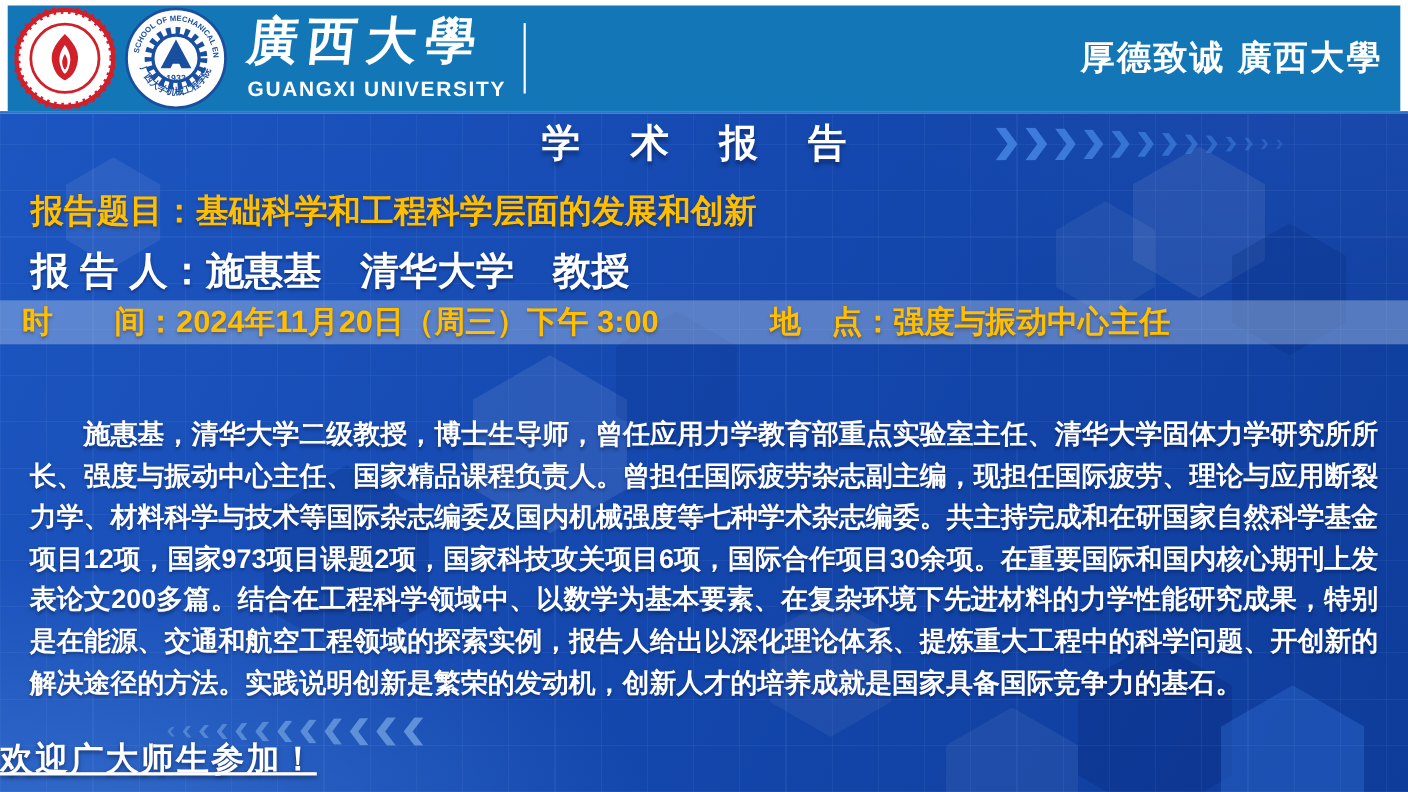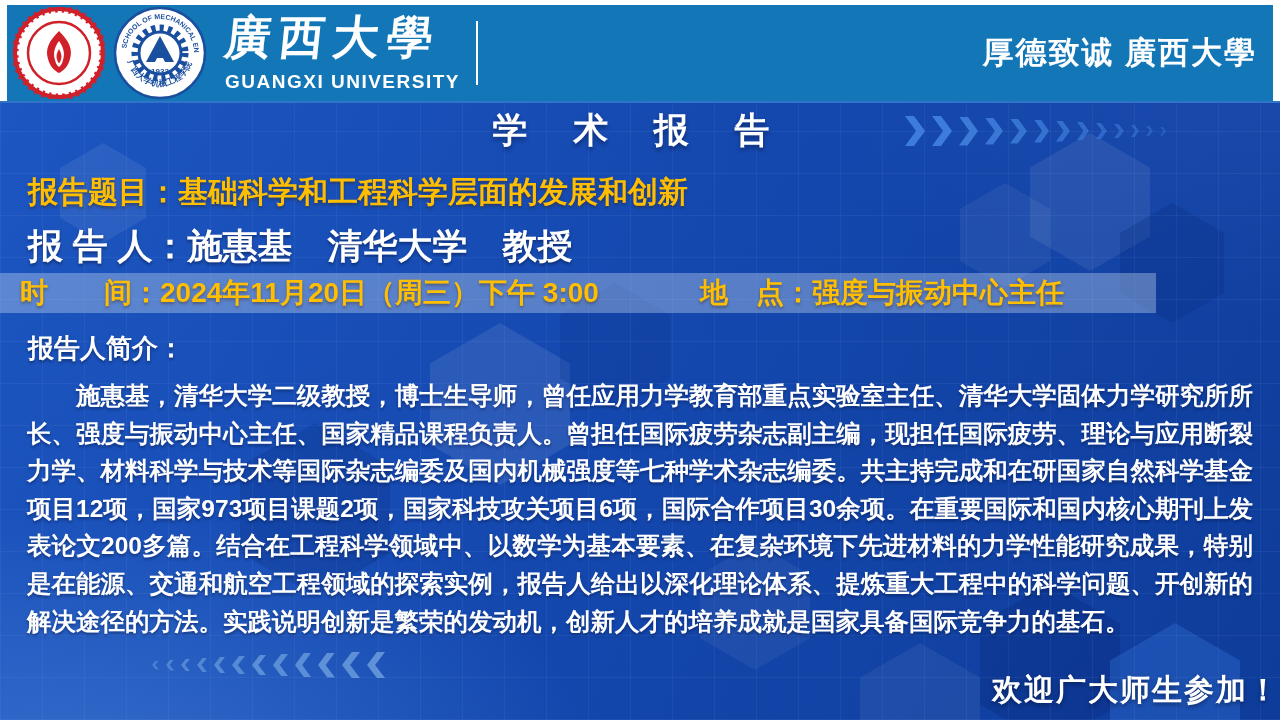--- a/index.html
+++ b/index.html
@@ -83,39 +83,39 @@
   .bottom-chevrons span:nth-child(10){width:17px;height:25px;opacity:.65}
   .bottom-chevrons span:nth-child(11){width:18px;height:26px;opacity:.65}
   .bottom-chevrons span:nth-child(12){width:18px;height:26px;opacity:.68}
 
   .line { position:absolute; left:28px; right:28px; font-weight:bold; white-space:nowrap; }
   .topic-line { top:69px; font-size:30px; color:#ffbf00;
                 text-shadow:0 2px 3px rgba(60,30,0,0.45); }
   .speaker-line { top:120px; font-size:35px; color:#fff;
                 text-shadow:0 2px 3px rgba(0,10,40,0.45); }
 
-  .band { position:absolute; left:0; top:170px; width:1156px; height:40px;
+  .band { position:absolute; left:0; top:170px; width:1280px; height:40px;
           background:rgba(198,215,238,0.38); display:flex; align-items:center;
           font-size:28px; font-weight:bold; color:#ffbf00;
           text-shadow:0 2px 3px rgba(60,30,0,0.4); white-space:nowrap; }
   .band .time-group { margin-left:20px; }
   .band .loc-group { position:absolute; left:700px; }
 
   .bio-label { position:absolute; left:28px; top:228px; color:#fff;
                font-size:26px; font-weight:bold;
                text-shadow:0 2px 3px rgba(0,10,40,0.45); }
 
   .bio { position:absolute; left:27px; right:27px; top:274px; color:#fff;
          font-size:24.5px; font-weight:bold; line-height:37.6px;
          text-align:justify; text-indent:2em;
          text-shadow:0 2px 3px rgba(0,10,40,0.4); }
 
-  .welcome { position:absolute; top:567px; width:100%; text-align:right;
+  .welcome { position:absolute; top:567px; width:100%; text-align:left;
              color:#fff; font-size:30px; font-weight:bold; letter-spacing:2px;
-             text-shadow:0 2px 4px rgba(0,10,40,0.5); }
+             text-shadow:0 2px 4px rgba(0,10,40,0.5);text-decoration:underline; }
 </style>
 </head>
 <body>
 
 <div class="slide">
 
   <header class="topbar">
     <div class="topbar-inner">
 
       <svg class="logo seal-svg" width="92" height="92" viewBox="0 0 92 92">
@@ -198,21 +198,20 @@
 
       <div class="line speaker-line">
         <span>报 告 人：</span><span>施惠基　清华大学　教授</span>
       </div>
 
       <div class="band">
         <span class="time-group"><span>时　　间：</span><span>2024年11月20日（周三）下午 3:00</span></span>
         <span class="loc-group"><span>地　点：</span><span>强度与振动中心主任</span></span>
       </div>
 
-      <div class="bio-label">报告人简介：</div>
 
       <p class="bio">施惠基，清华大学二级教授，博士生导师，曾任应用力学教育部重点实验室主任、清华大学固体力学研究所所长、强度与振动中心主任、国家精品课程负责人。曾担任国际疲劳杂志副主编，现担任国际疲劳、理论与应用断裂力学、材料科学与技术等国际杂志编委及国内机械强度等七种学术杂志编委。共主持完成和在研国家自然科学基金项目12项，国家973项目课题2项，国家科技攻关项目6项，国际合作项目30余项。在重要国际和国内核心期刊上发表论文200多篇。结合在工程科学领域中、以数学为基本要素、在复杂环境下先进材料的力学性能研究成果，特别是在能源、交通和航空工程领域的探索实例，报告人给出以深化理论体系、提炼重大工程中的科学问题、开创新的解决途径的方法。实践说明创新是繁荣的发动机，创新人才的培养成就是国家具备国际竞争力的基石。</p>
 
       <div class="chev-row chev-left bottom-chevrons">
         <span></span>
           <span></span>
           <span></span>
           <span></span>
           <span></span>
           <span></span>

